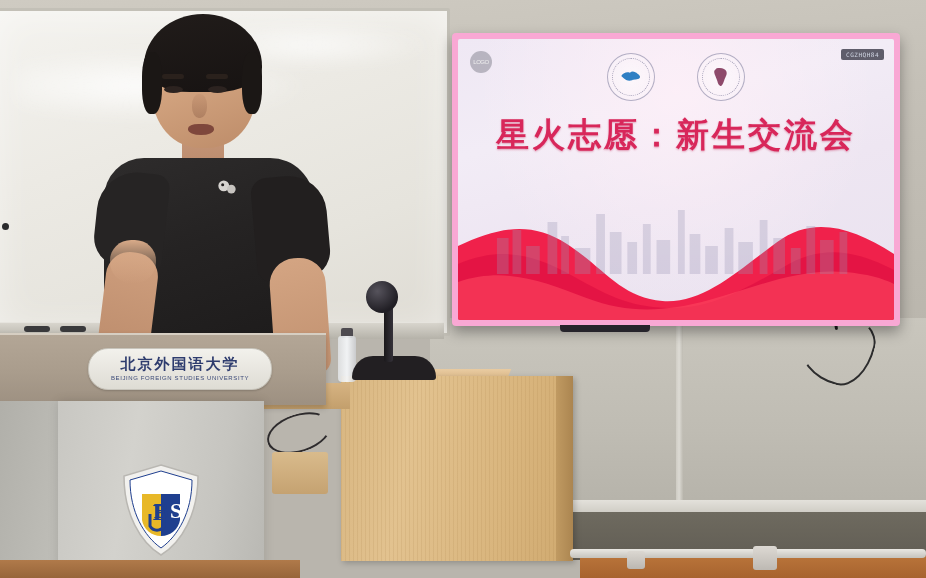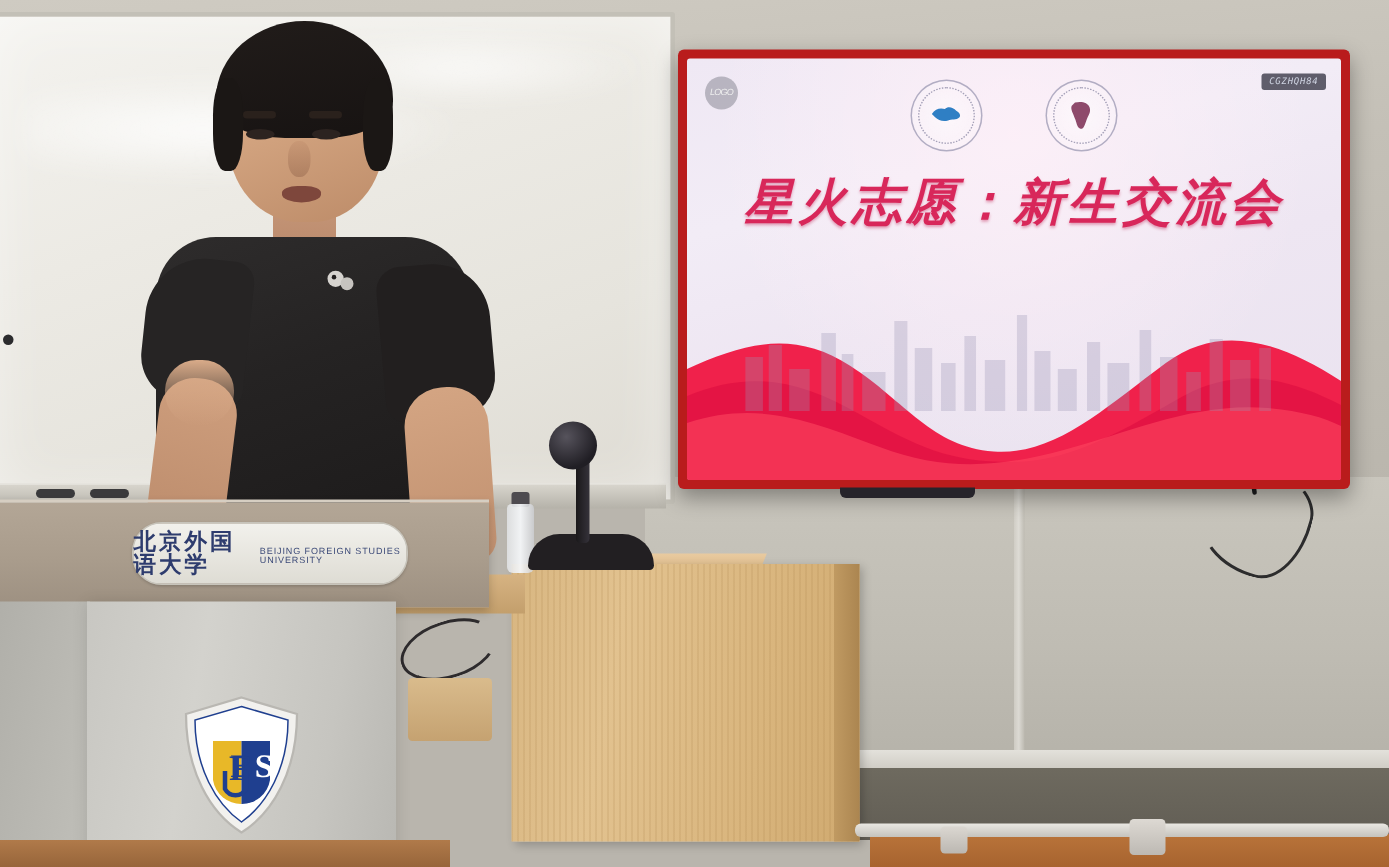--- a/index.html
+++ b/index.html
@@ -70,23 +70,23 @@
     background:#3a3a3c;
   }
   .wb-pin{
     position:absolute;left:2px;top:223px;width:7px;height:7px;border-radius:50%;
     background:#2b2b2d;
   }
 
   
   .display{
     position:absolute;left:452px;top:33px;width:448px;height:293px;
-    background:#b91c1c;border-radius:4px;
+    background:#f9a8d4;border-radius:4px;
     box-shadow:0 6px 14px rgba(0,0,0,.35);
-    padding:6px;box-sizing:border-box;font-style:italic;
+    padding:6px;box-sizing:border-box;
   }
   .screen{
     position:relative;width:100%;height:100%;overflow:hidden;border-radius:2px;
     background:linear-gradient(165deg,#efe8f4 0%,#f2ecf6 30%,#eee6f2 55%,#e9e2ef 100%);
   }
   .screen-tint{
     position:absolute;inset:0;
     background:radial-gradient(ellipse at 50% 18%,rgba(255,240,248,.75),rgba(232,226,240,0) 65%);
   }
   .skyline{
@@ -172,21 +172,21 @@
     position:absolute;left:-4px;top:333px;width:330px;height:70px;
     background:linear-gradient(180deg,#b3a696 0%,#a99c8c 55%,#9d9081 100%);
     border-top:2px solid #d6cec2;
     box-shadow:0 3px 6px rgba(0,0,0,.2);
   }
   .plaque{
     position:absolute;left:88px;top:348px;width:182px;height:40px;
     border-radius:20px;
     background:linear-gradient(180deg,#f2f1ec,#dedcd4);
     border:1px solid #c7c4bb;
-    display:flex;flex-direction:row;align-items:center;justify-content:center;
+    display:flex;flex-direction:column;align-items:center;justify-content:center;
     box-shadow:0 1px 2px rgba(0,0,0,.18);
   }
   .plaque-cn{
     font-family:"DejaVu Serif",serif;font-size:15px;color:#2e3c6e;
     letter-spacing:2px;font-weight:600;line-height:1;
   }
   .plaque-en{
     font-size:6px;color:#3c4a78;letter-spacing:.6px;margin-top:3px;
     font-family:"Liberation Sans",sans-serif;
   }

